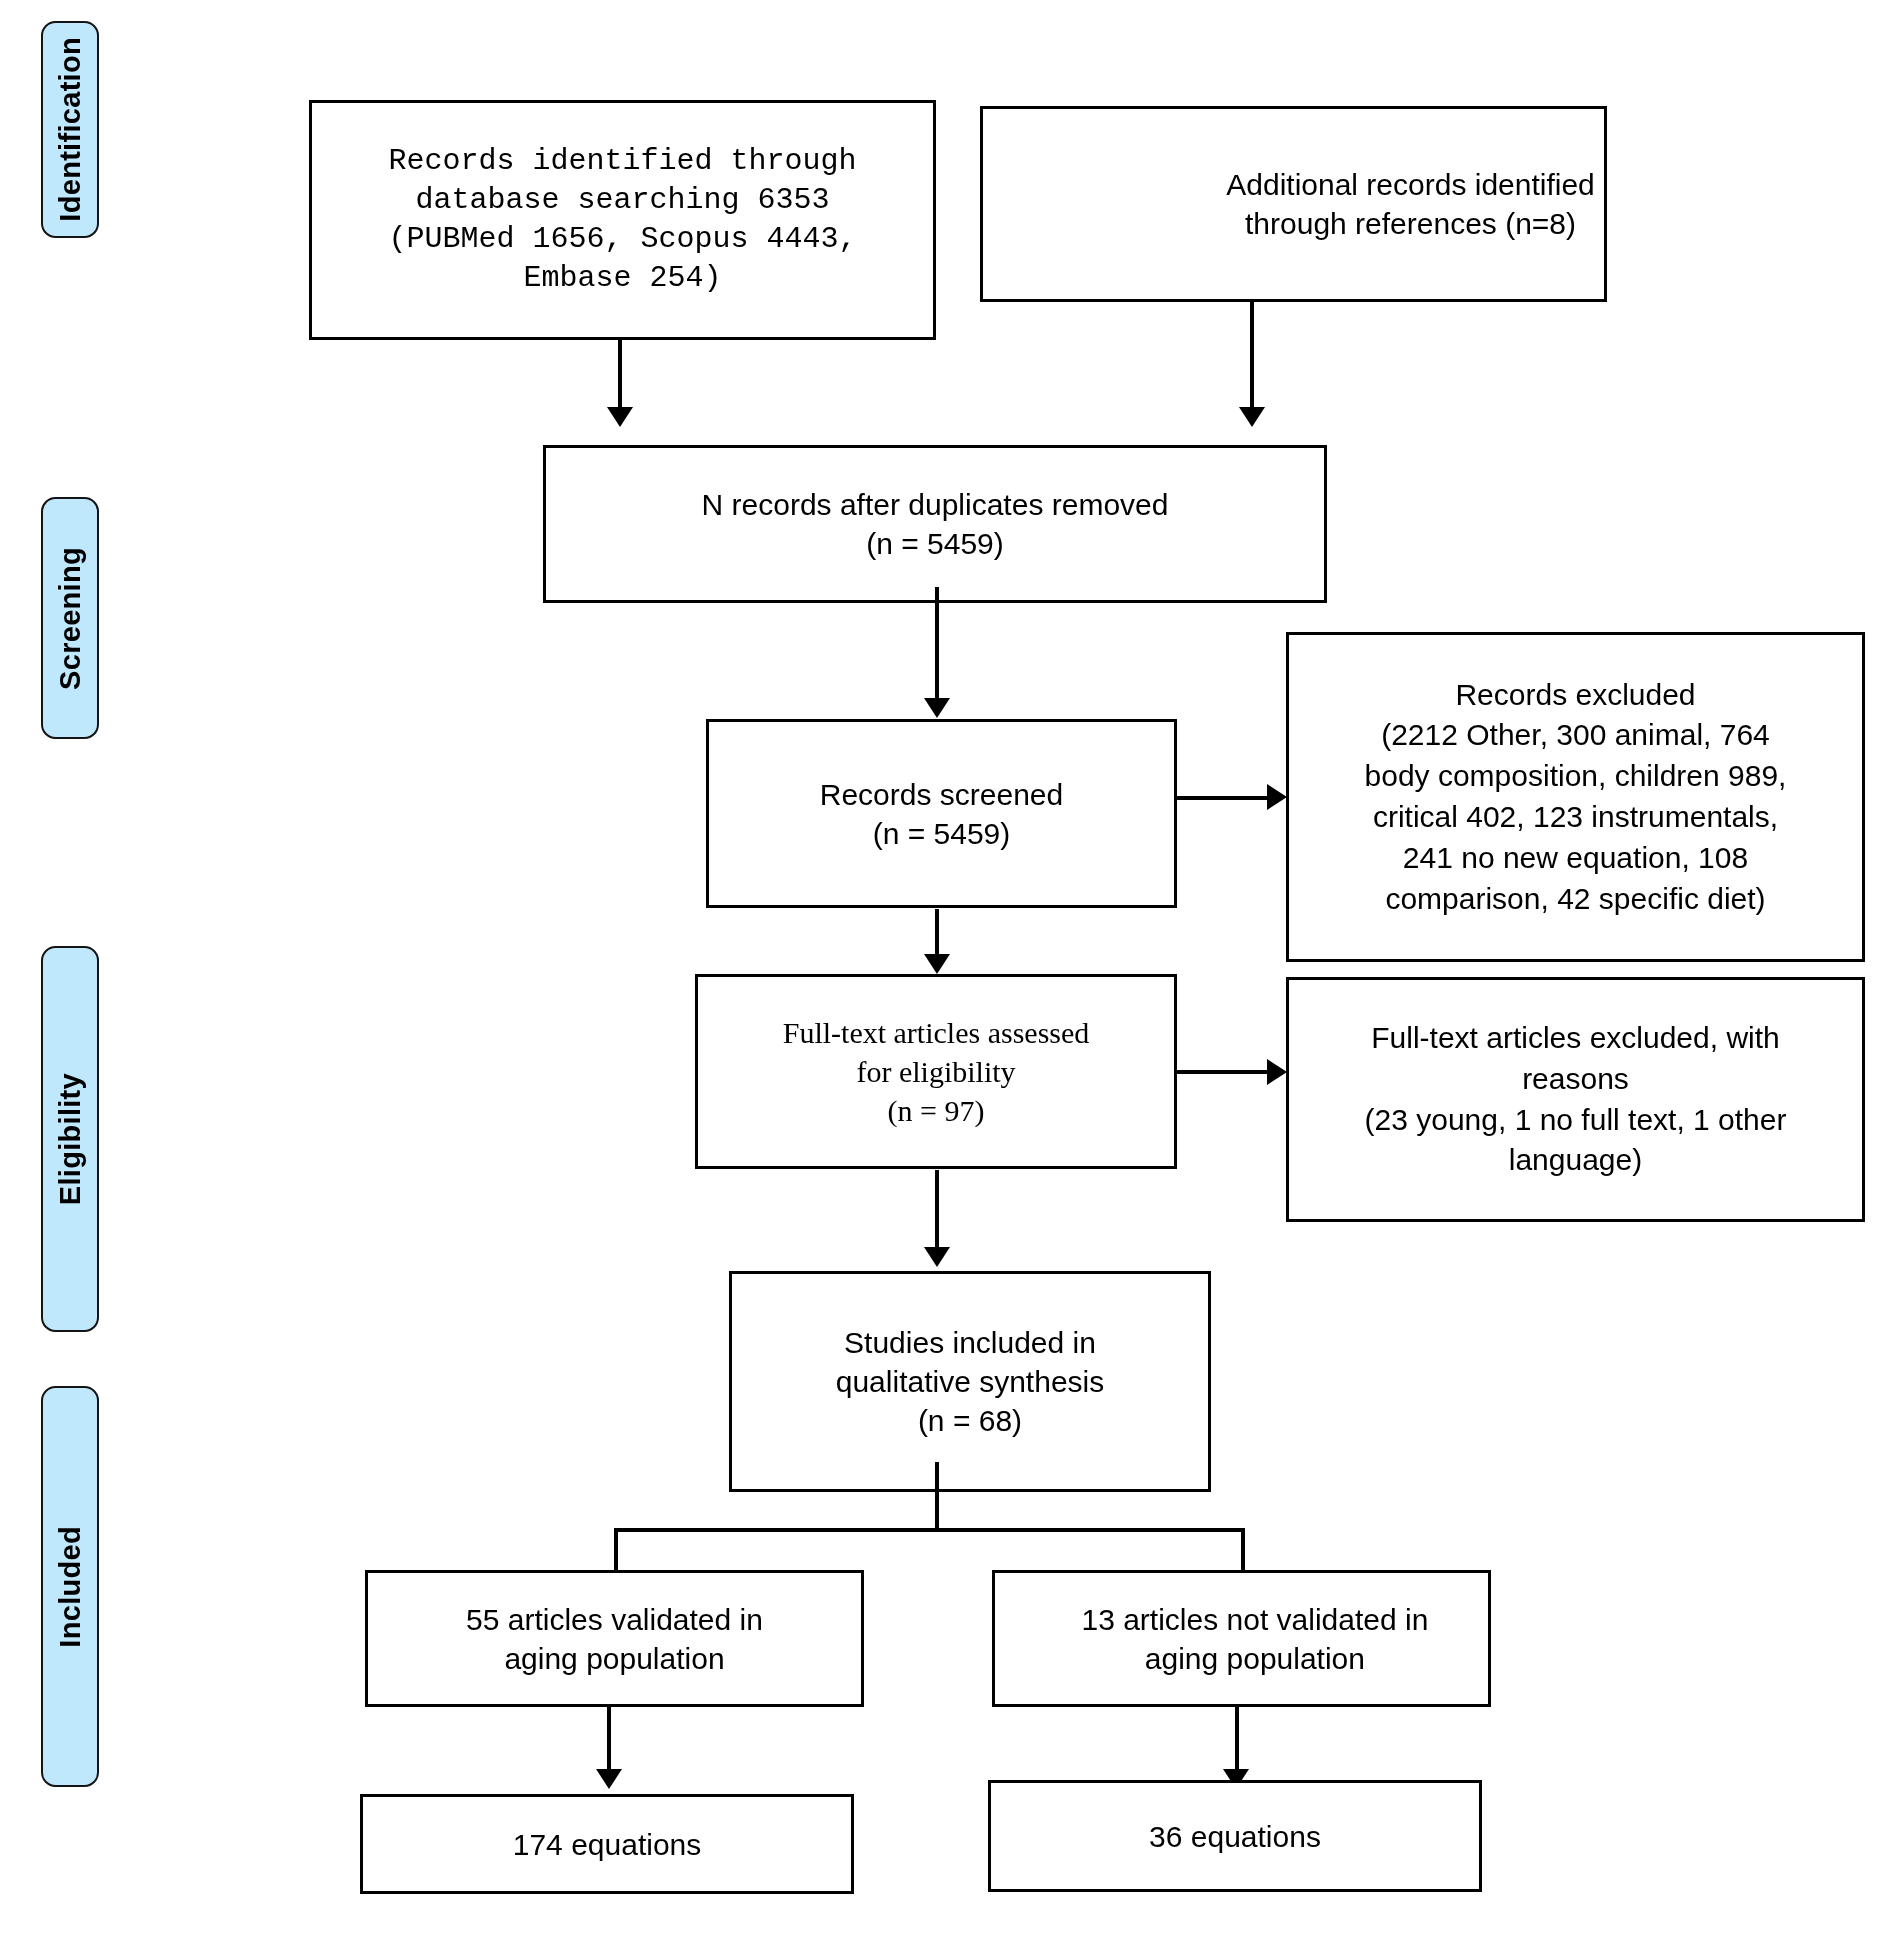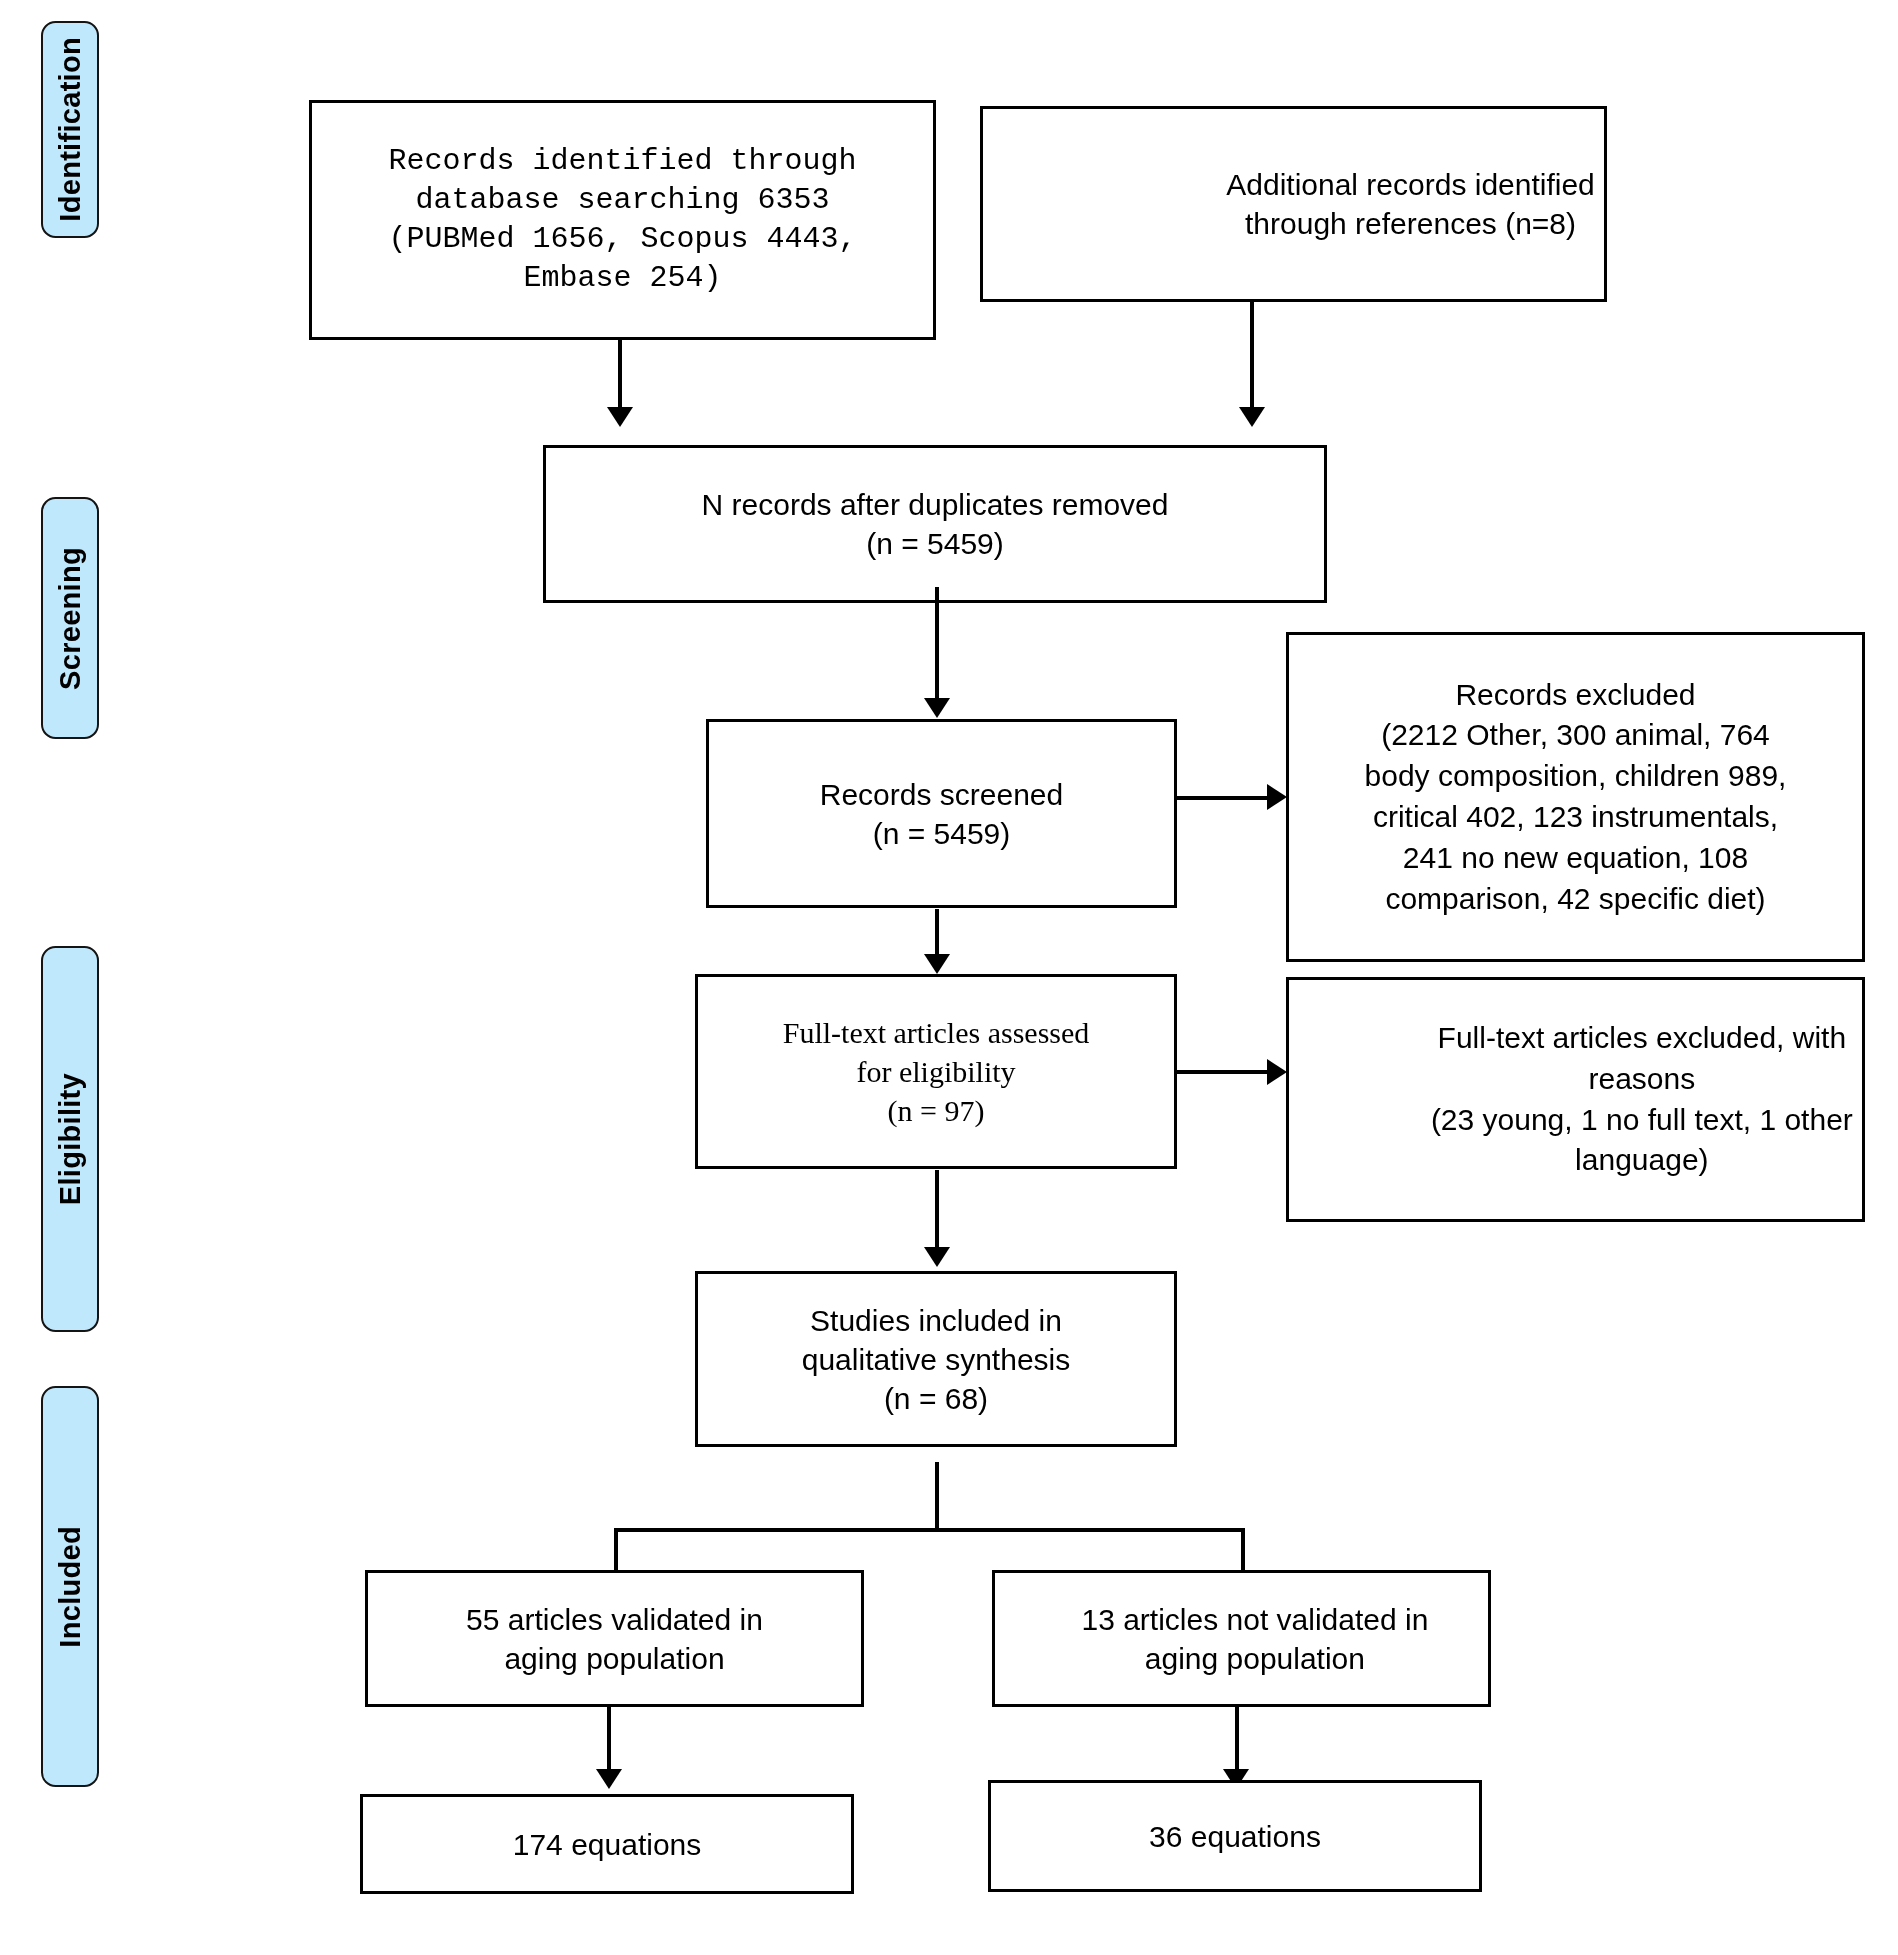--- a/index.html
+++ b/index.html
@@ -155,34 +155,34 @@
 
   <div class="conn conn-v" style="left:935px; top:909px; width:4px; height:47px;"></div>
   <div class="arrow-down" style="left:924px; top:954px;"></div>
 
   <div class="flow-box" style="left:695px; top:974px; width:482px; height:195px;font-family:Liberation Serif, serif;">
     <span class="box-text">Full-text articles assessed
 for eligibility
 (n = 97)</span>
   </div>
 
-  <div class="flow-box dense" style="left:1286px; top:977px; width:579px; height:245px;justify-content:flex-end;">
+  <div class="flow-box dense" style="left:1286px; top:977px; width:579px; height:245px;">
     <span class="box-text">Full-text articles excluded, with
 reasons
 (23 young, 1 no full text, 1 other
 language)</span>
   </div>
 
   <div class="conn conn-h" style="left:1177px; top:1070px; width:92px;"></div>
   <div class="arrow-right" style="left:1267px; top:1059px;"></div>
 
   <div class="conn conn-v" style="left:935px; top:1170px; width:4px; height:80px;"></div>
   <div class="arrow-down" style="left:924px; top:1247px;"></div>
 
-  <div class="flow-box" style="left:695px; top:1271px; width:482px; height:176px;">
+  <div class="flow-box" style="left:729px; top:1271px; width:482px; height:221px;">
     <span class="box-text">Studies included in
 qualitative synthesis
 (n = 68)</span>
   </div>
 
   <div class="conn conn-v" style="left:935px; top:1462px; height:70px;"></div>
   <div class="conn conn-h" style="left:614px; top:1528px; width:631px;"></div>
   <div class="conn conn-v" style="left:614px; top:1528px; height:43px;"></div>
   <div class="conn conn-v" style="left:1241px; top:1528px; height:43px;"></div>
 

